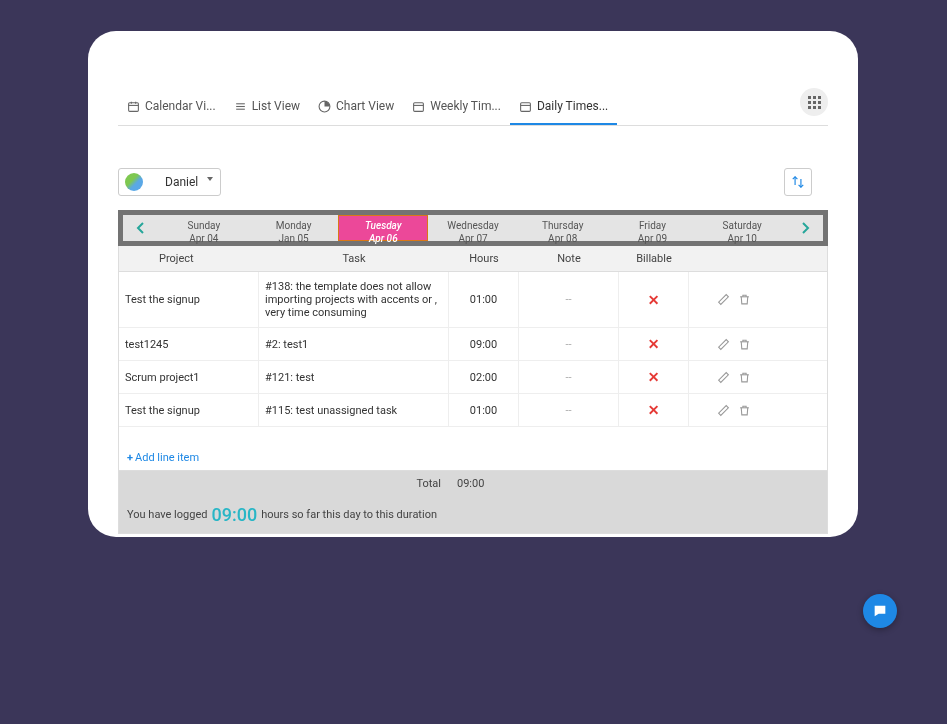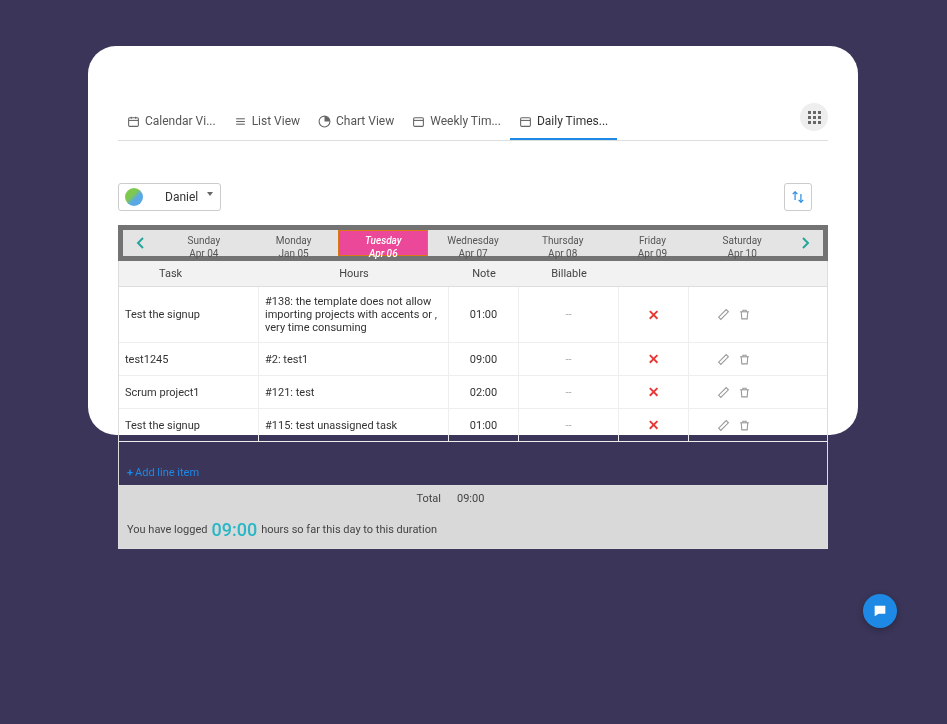--- a/index.html
+++ b/index.html
@@ -9,23 +9,23 @@
     font-size: 12px;
     color: #333;
     width: 947px;
     height: 724px;
     position: relative;
     overflow: hidden;
   }
   .card {
     position: absolute;
     left: 88px;
-    top: 46px;
+    top: 31px;
     width: 770px;
-    height: 389px;
+    height: 506px;
     background: #fff;
     border-radius: 28px;
     padding: 60px 30px 30px 30px;
   }
   
   .tabs {
     display: flex;
     align-items: center;
     border-bottom: 1px solid #ddd;
     gap: 0;
@@ -329,20 +329,21 @@
       </div>
     <div class="cal-arrow">
       <svg width="10" height="12" viewBox="0 0 10 12">
           <path d="M3 1 L8 6 L3 11" fill="none" stroke="#26a69a" stroke-width="2"></path>
         </svg>
     </div>
   </div>
 
   <div class="tbl">
     <div class="thead">
+      <div>Project</div>
       <div>Task</div>
       <div>Hours</div>
       <div>Note</div>
       <div>Billable</div>
       <div></div>
     </div>
     <div id="rows-container">
         <div class="trow">
           <div>Test the signup</div>
           <div>#138: the template does not allow importing projects with accents or , very time consuming</div>

